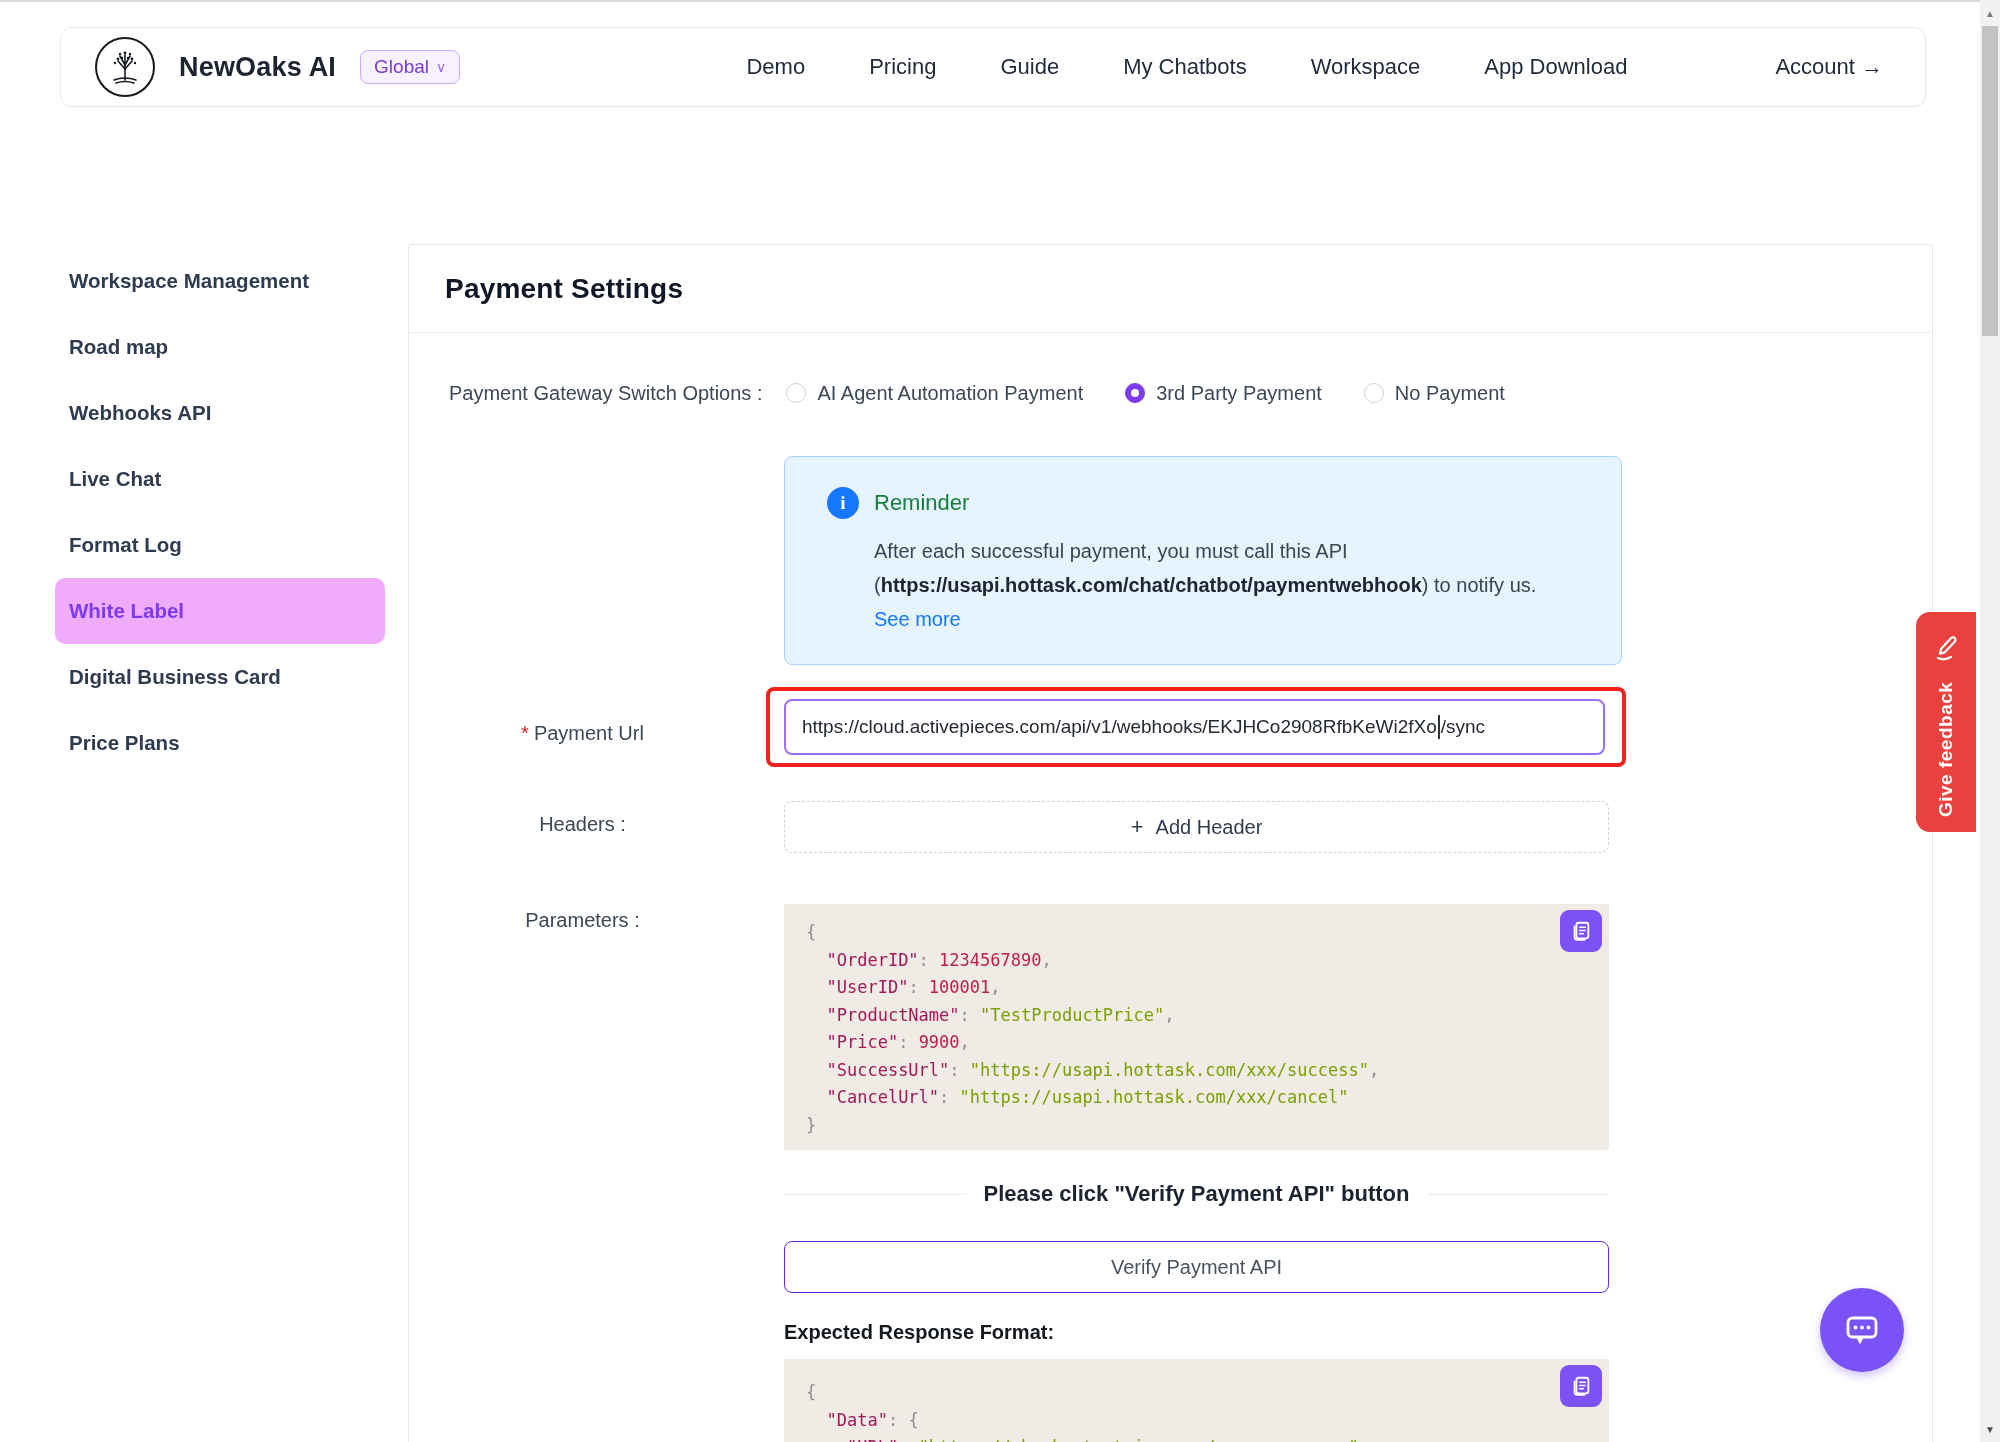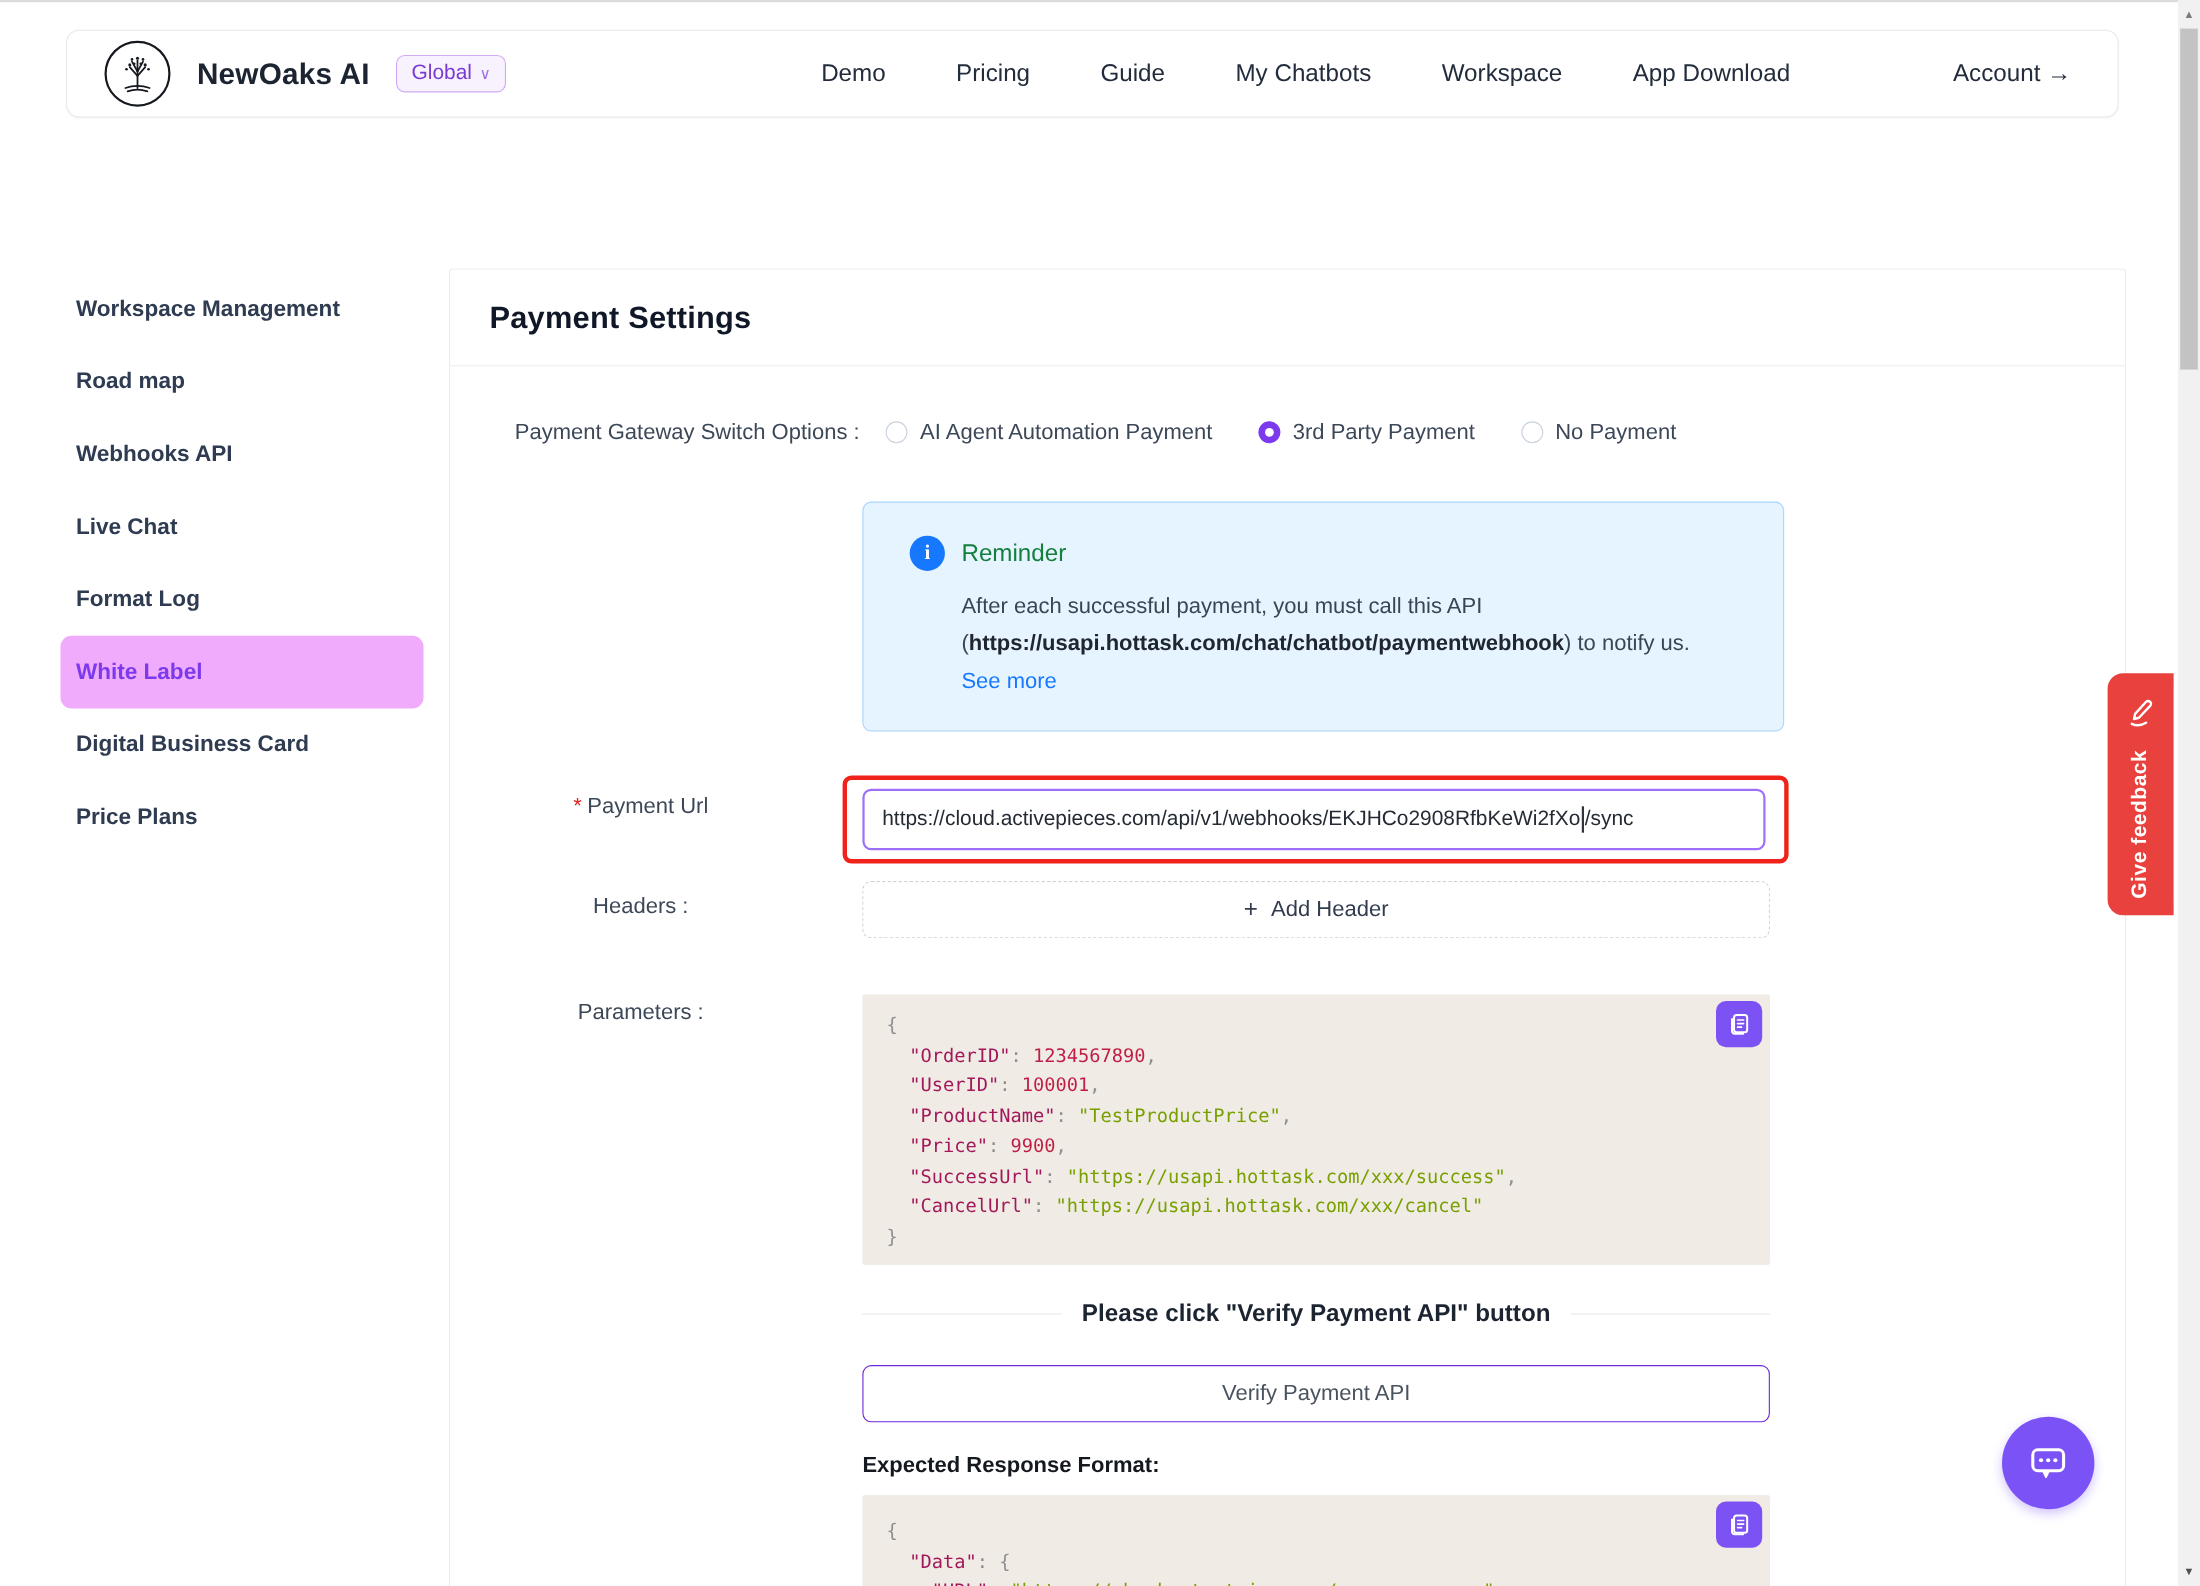--- a/index.html
+++ b/index.html
@@ -30,21 +30,21 @@
   .side-item.active { background:#f0abfc; color:#7c3aed; }
 
   
   .panel { position:absolute; left:408px; top:244px; width:1525px; height:1250px;
     border:1px solid #e6e8ec; border-bottom:none; border-radius:4px 4px 0 0; background:#fff; }
   .panel-header { height:88px; border-bottom:1px solid #edeef2; display:flex; align-items:center; padding:0 36px; }
   .panel-title { font-size:28px; font-weight:700; color:#101828; letter-spacing:.2px; }
 
   
   .row-gateway { position:absolute; left:40px; top:128px; height:40px; display:flex; align-items:center; font-size:20px; color:#3c4757; }
-  .gw-label { margin-right:24px;margin-left:19px; }
+  .gw-label { margin-right:24px; }
   .radio-opt { display:flex; align-items:center; gap:11px; margin-right:42px; cursor:pointer; }
   .radio { width:20px; height:20px; border-radius:50%; border:1.5px solid #c9d2dd; background:#fff;
     display:flex; align-items:center; justify-content:center; flex:0 0 auto; }
   .radio.checked { background:#7c3aed; border-color:#7c3aed; }
   .radio.checked::after { content:''; width:8px; height:8px; border-radius:50%; background:#fff; }
 
   
   .reminder { position:absolute; left:375px; top:211px; width:838px; height:209px;
     background:#e6f4ff; border:1px solid #a8d3ff; border-radius:8px; }
   .rem-icon { position:absolute; left:42px; top:30px; width:32px; height:32px; border-radius:50%;
@@ -53,21 +53,21 @@
   .rem-title { position:absolute; left:89px; top:33px; font-size:22px; color:#15803d; }
   .rem-body { position:absolute; left:89px; top:77px; width:705px; font-size:20px; line-height:34px; color:#3a4454; }
   .rem-body b { color:#20262f; }
   .see-more { color:#1677ff; text-decoration:none; cursor:pointer; }
 
   
   .field-label { position:absolute; left:0; width:347px; text-align:center; font-size:20px; color:#3c4757; }
   .req-star { color:#e02222; margin-right:5px; }
 
   
-  .red-box { position:absolute; left:357px; top:460px; width:860px; height:80px;
+  .red-box { position:absolute; left:357px; top:442px; width:860px; height:80px;
     border:4px solid #ef231a; border-radius:8px; padding:8px 17px 8px 14px; }
   .url-input { width:100%; height:56px; background:#fff; border:2px solid #9e6ff8; border-radius:8px;
     display:flex; align-items:center; padding:0 16px; font-size:19px; color:#242a33; cursor:text; overflow:hidden; white-space:nowrap; }
   .caret { width:2px; height:24px; background:#30343b; margin:0 1px; flex:0 0 auto; }
 
   
   .add-header-btn { position:absolute; left:375px; top:556px; width:825px; height:52px;
     border:1.5px dashed #d2d2d2; border-radius:8px; background:#fff; display:flex; align-items:center;
     justify-content:center; gap:12px; font-size:20px; color:#313c4e; cursor:pointer; }
   .plus-glyph { font-size:22px; color:#313c4e; }

